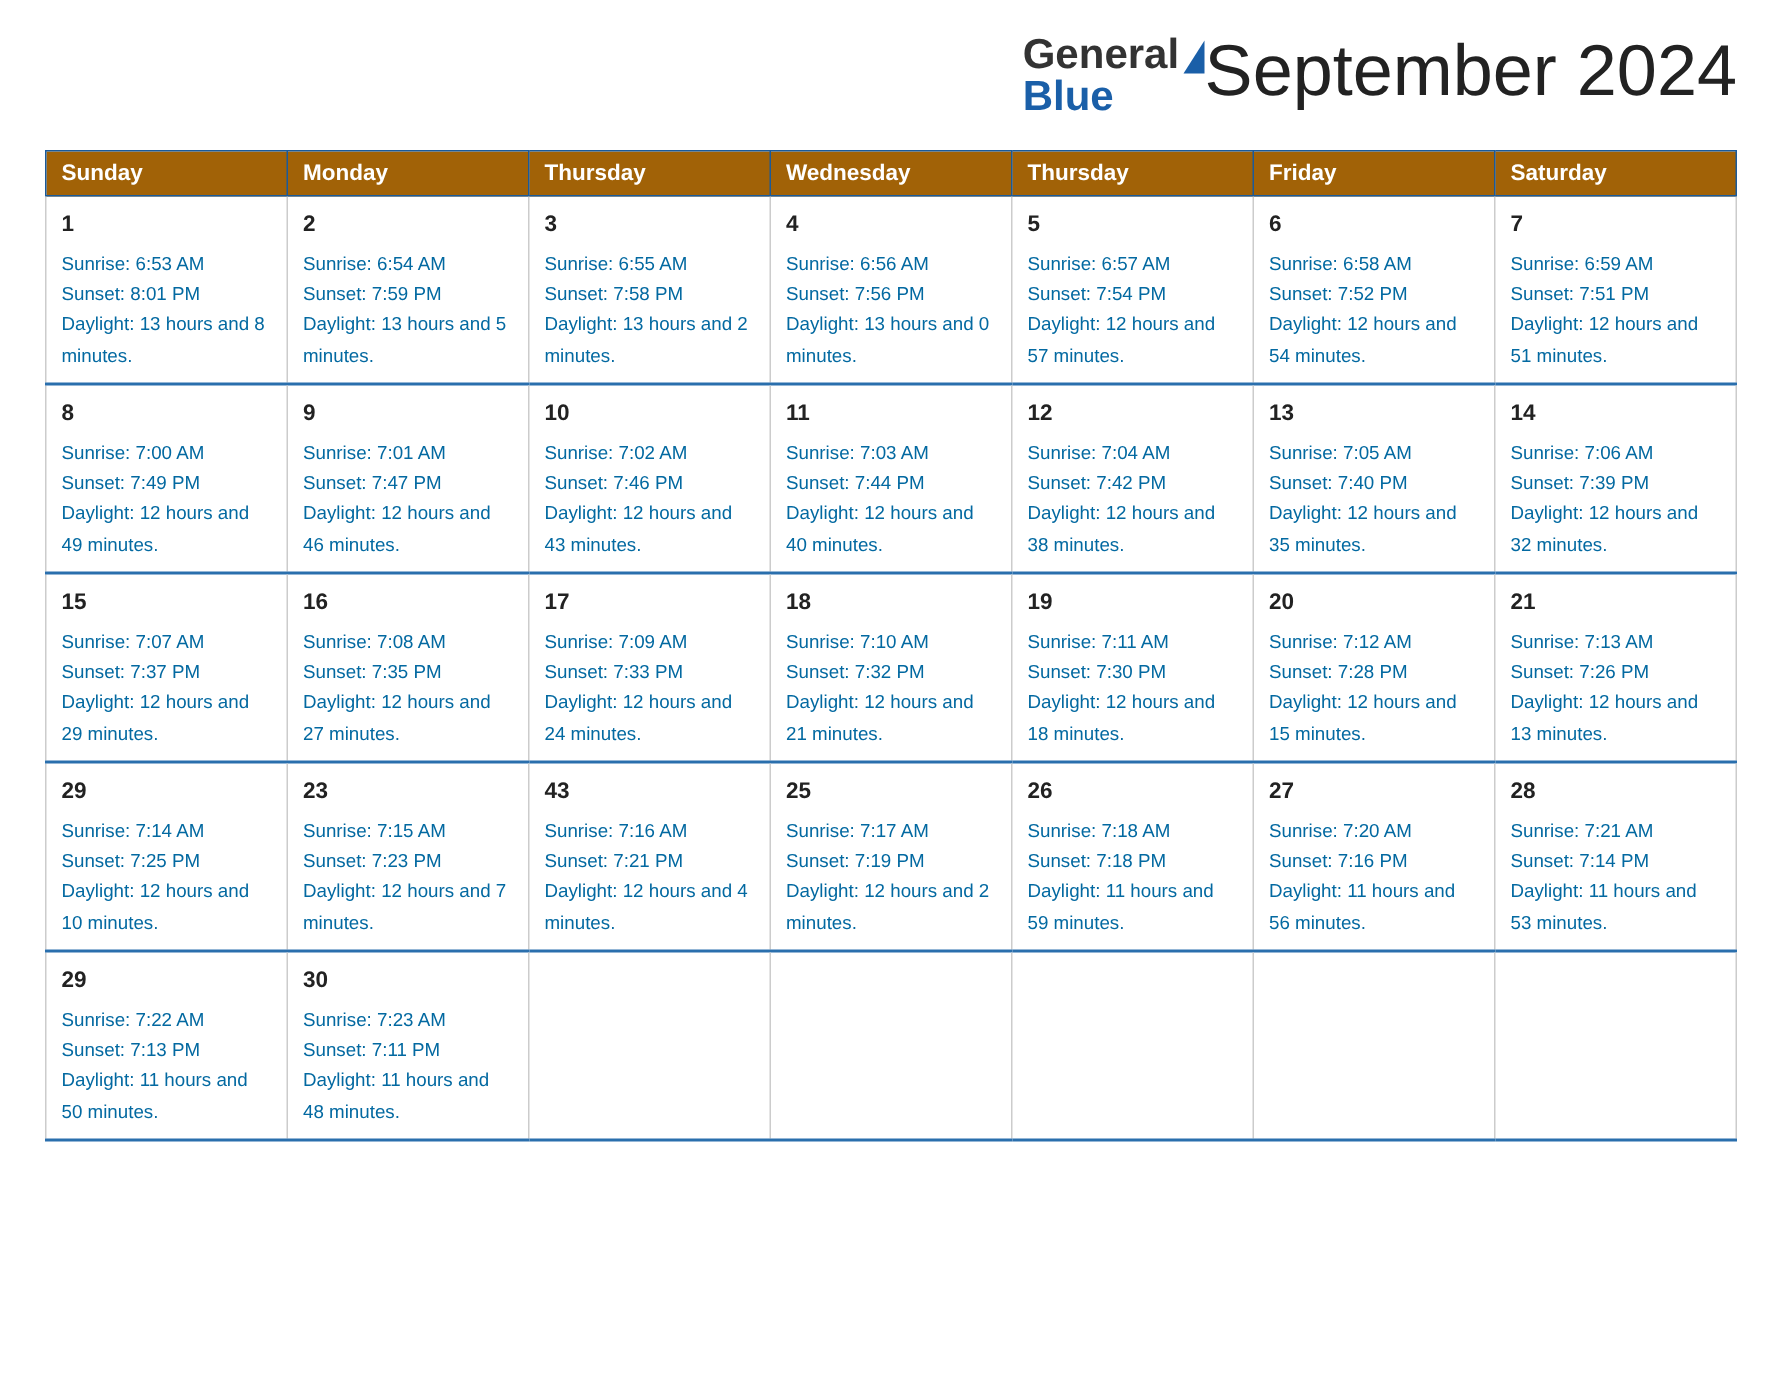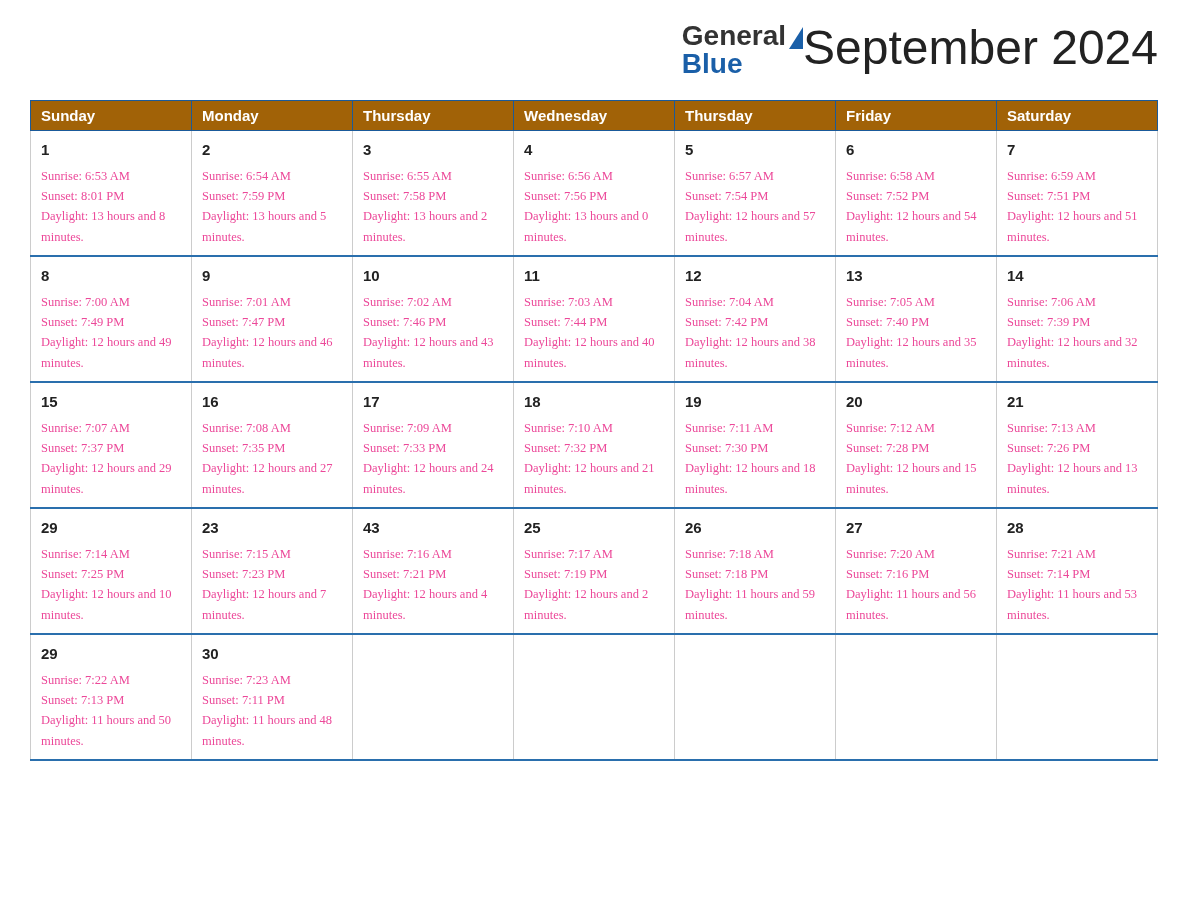--- a/index.html
+++ b/index.html
@@ -88,23 +88,22 @@
     }
     .day-number {
       font-size: 15px;
       font-weight: bold;
       color: #222;
       display: block;
       margin-bottom: 4px;
     }
     .day-info {
       font-size: 12.5px;
-      color: #ec4899;
+      color: #0369a1;
       line-height: 1.55;
-      font-family: Liberation Serif, serif;
     }
     .empty-cell {
       background: #fff;
     }
     tr.week-row td {
       border-bottom: 2px solid #2a6fad;
     }
   </style>
 </head>
 <body>

